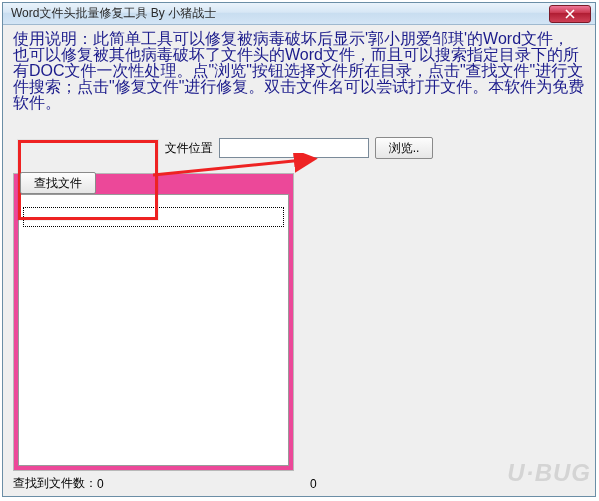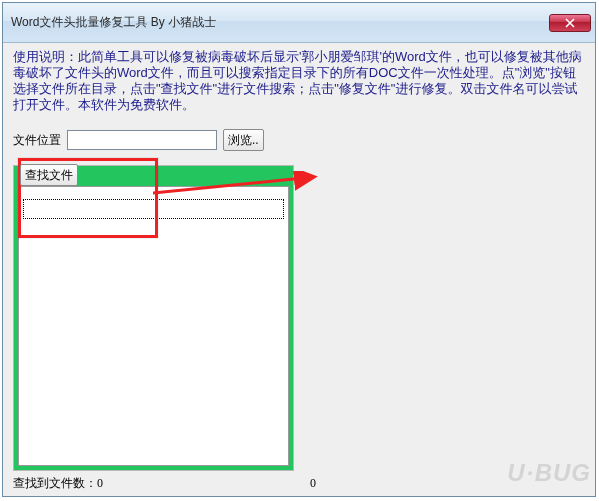--- a/index.html
+++ b/index.html
@@ -15,21 +15,21 @@
   .window {
     border: 1px solid #6b8ea6;
     width: 594px;
     height: 495px;
     margin: 2px;
     background: #f0f0f0;
     display: flex;
     flex-direction: column;
   }
   .titlebar {
-    height: 40px;
+    height: 22px;
     background: linear-gradient(#eaf3fb, #d7e7f5 45%, #c8ddf0 46%, #d3e5f5);
     border-bottom: 1px solid #9fb9cf;
     display: flex;
     align-items: center;
     padding: 0 4px 0 8px;
     color: #2a2a2a;
   }
   .titlebar .title { flex: 1; font-size: 12px; }
   .close-btn {
     width: 42px; height: 18px;
@@ -44,54 +44,55 @@
   .client {
     flex: 1;
     background: #efefef;
     padding: 6px 10px 4px 10px;
     display:flex; flex-direction:column;
     position: relative;
   }
   .instructions {
     color: #1b1b8b;
     line-height: 16px;
-    margin-bottom: 10px;
-    font-size: 13px;
+    margin-bottom: 20px;
+    font-size: 16px;
   }
   .locrow {
     display:flex; align-items:center; gap:6px;
     margin: 6px 0 14px 0;
+    justify-content: center;
   }
   .locrow label { color:#000; }
   .textinput {
     height: 20px; width: 150px;
     border: 1px solid #7a8a99;
     background:#fff;
     padding: 1px 3px;
   }
   .btn {
     height: 22px;
-    padding: 0 4px;
+    padding: 0 13px;
     background: linear-gradient(#fdfdfd,#e6e6e6);
     border: 1px solid #8a8a8a;
     border-radius: 2px;
     font-size: 12px;
     cursor: default;
     display:inline-flex; align-items:center; justify-content:center;
   }
   .panels {
     flex:1;
     display:grid;
     grid-template-columns: 1fr 1fr;
     gap: 10px;
     min-height: 0;
   }
   .panel {
     border:1px solid #b8b8b8;
-    background:#22c55e;
+    background:#ec4899;
     display:flex; flex-direction:column;
     position:relative;
     min-height:0;
   }
   .panel .panel-btn {
     position:absolute;
     top:-2px; left:6px;
     z-index:2;
   }
   .panel-body {
@@ -110,21 +111,20 @@
     height:20px;
     margin:12px 4px 0 4px;
   }
   .statusrow {
     display:grid;
     grid-template-columns: 1fr 1fr;
     gap:22px;
     padding-top:4px;
     font-size:12px;
     color:#000;
-    font-family:Liberation Serif, serif;
   }
   .statusrow > div { display:flex; align-items:center; }
   
   .annot { position:absolute; pointer-events:none; }
   .redbox {
     border:3px solid #e22;
     box-shadow:0 0 0 1px rgba(0,0,0,0.05);
   }
   #redbox1 { left:15px; top:115px; width:140px; height:80px; }
   

